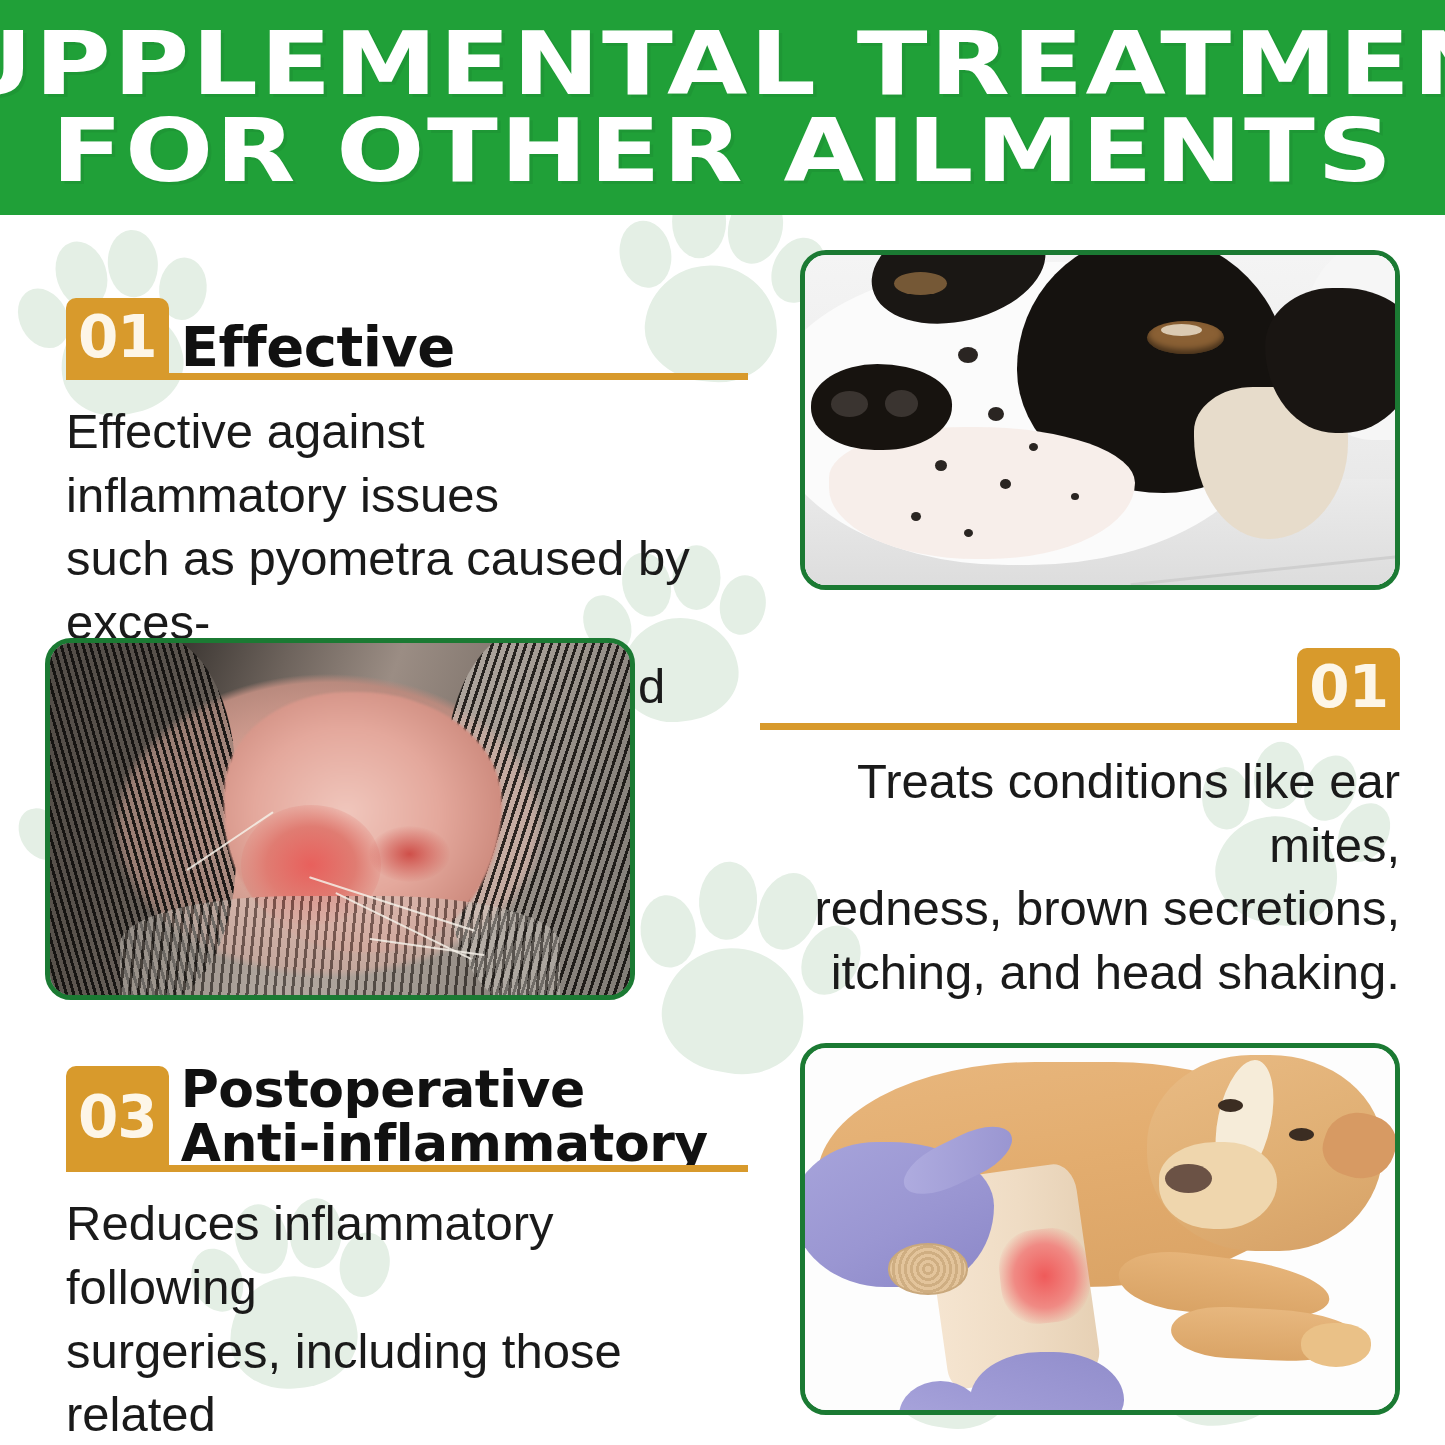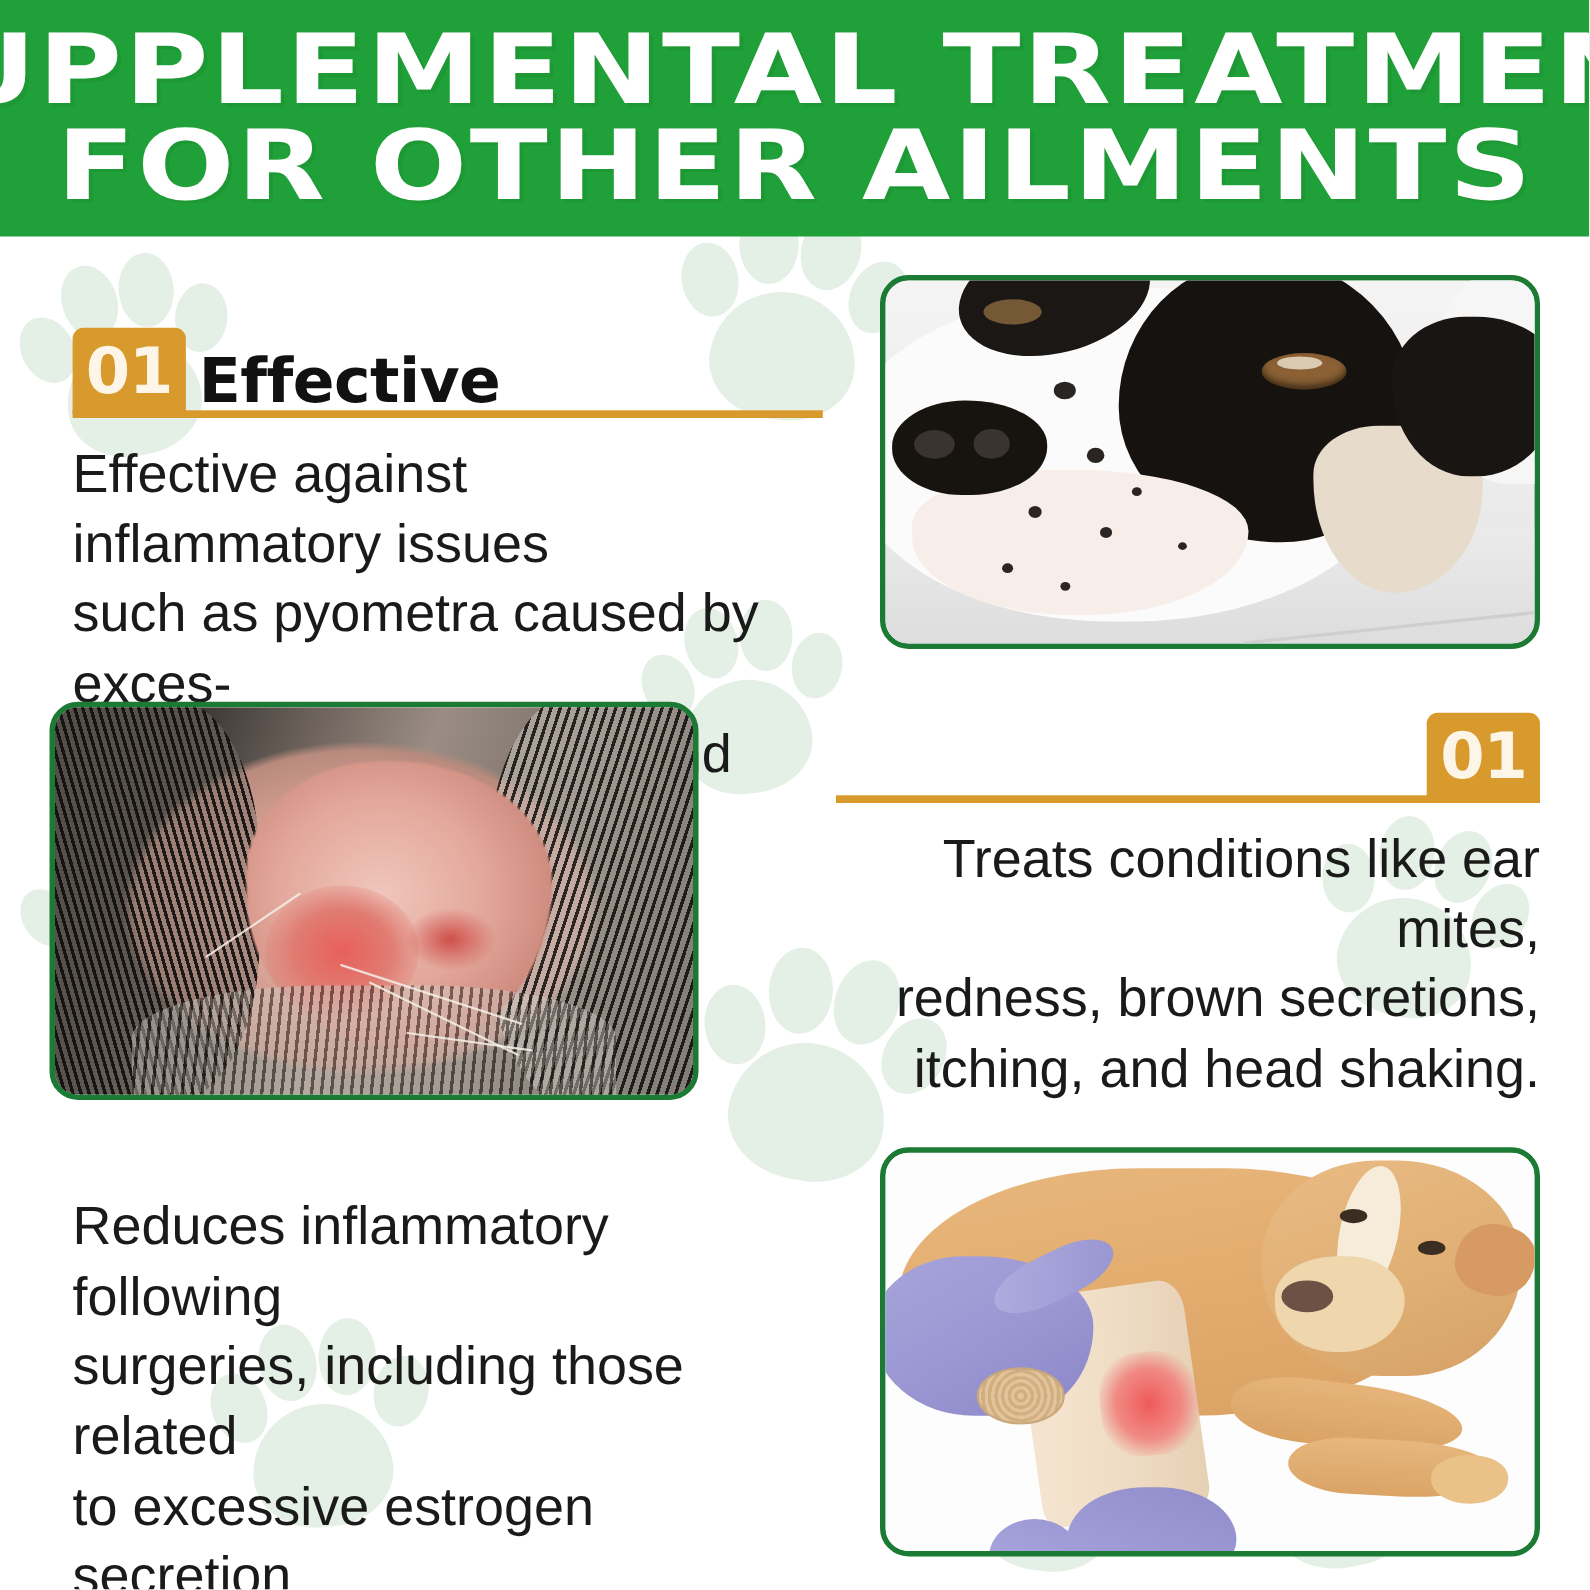--- a/index.html
+++ b/index.html
@@ -393,20 +393,26 @@
         <div class="p2-red2"></div>
         <div class="p2-fur-b"></div>
         <div class="whisker" style="left:44%; top:74%; width:30%; transform:rotate(18deg);"></div>
         <div class="whisker" style="left:48%; top:80%; width:26%; transform:rotate(26deg);"></div>
         <div class="whisker" style="left:22%; top:56%; width:18%; transform:rotate(-34deg);"></div>
         <div class="whisker" style="left:55%; top:86%; width:20%; transform:rotate(8deg);"></div>
       </div>
     </div>
 
     <div class="block" style="left:66px; top:1062px; width:640px;">
+      <div class="head-row">
+        <div class="rule" style="left:0; right:-42px;"></div>
+        <div class="badge tall">03</div>
+        <div class="sec-title two-line">Postoperative
+Anti-inflammatory</div>
+      </div>
       <div class="body-text">Reduces inflammatory following
 surgeries, including those related
 to excessive estrogen secretion
 and bacterial infection.</div>
     </div>
 
     <div class="photo" style="left:800px; top:1043px; width:600px; height:372px;">
       <div class="inner">
         <div class="p3-bg"></div>
         <div class="p3-body"></div>

